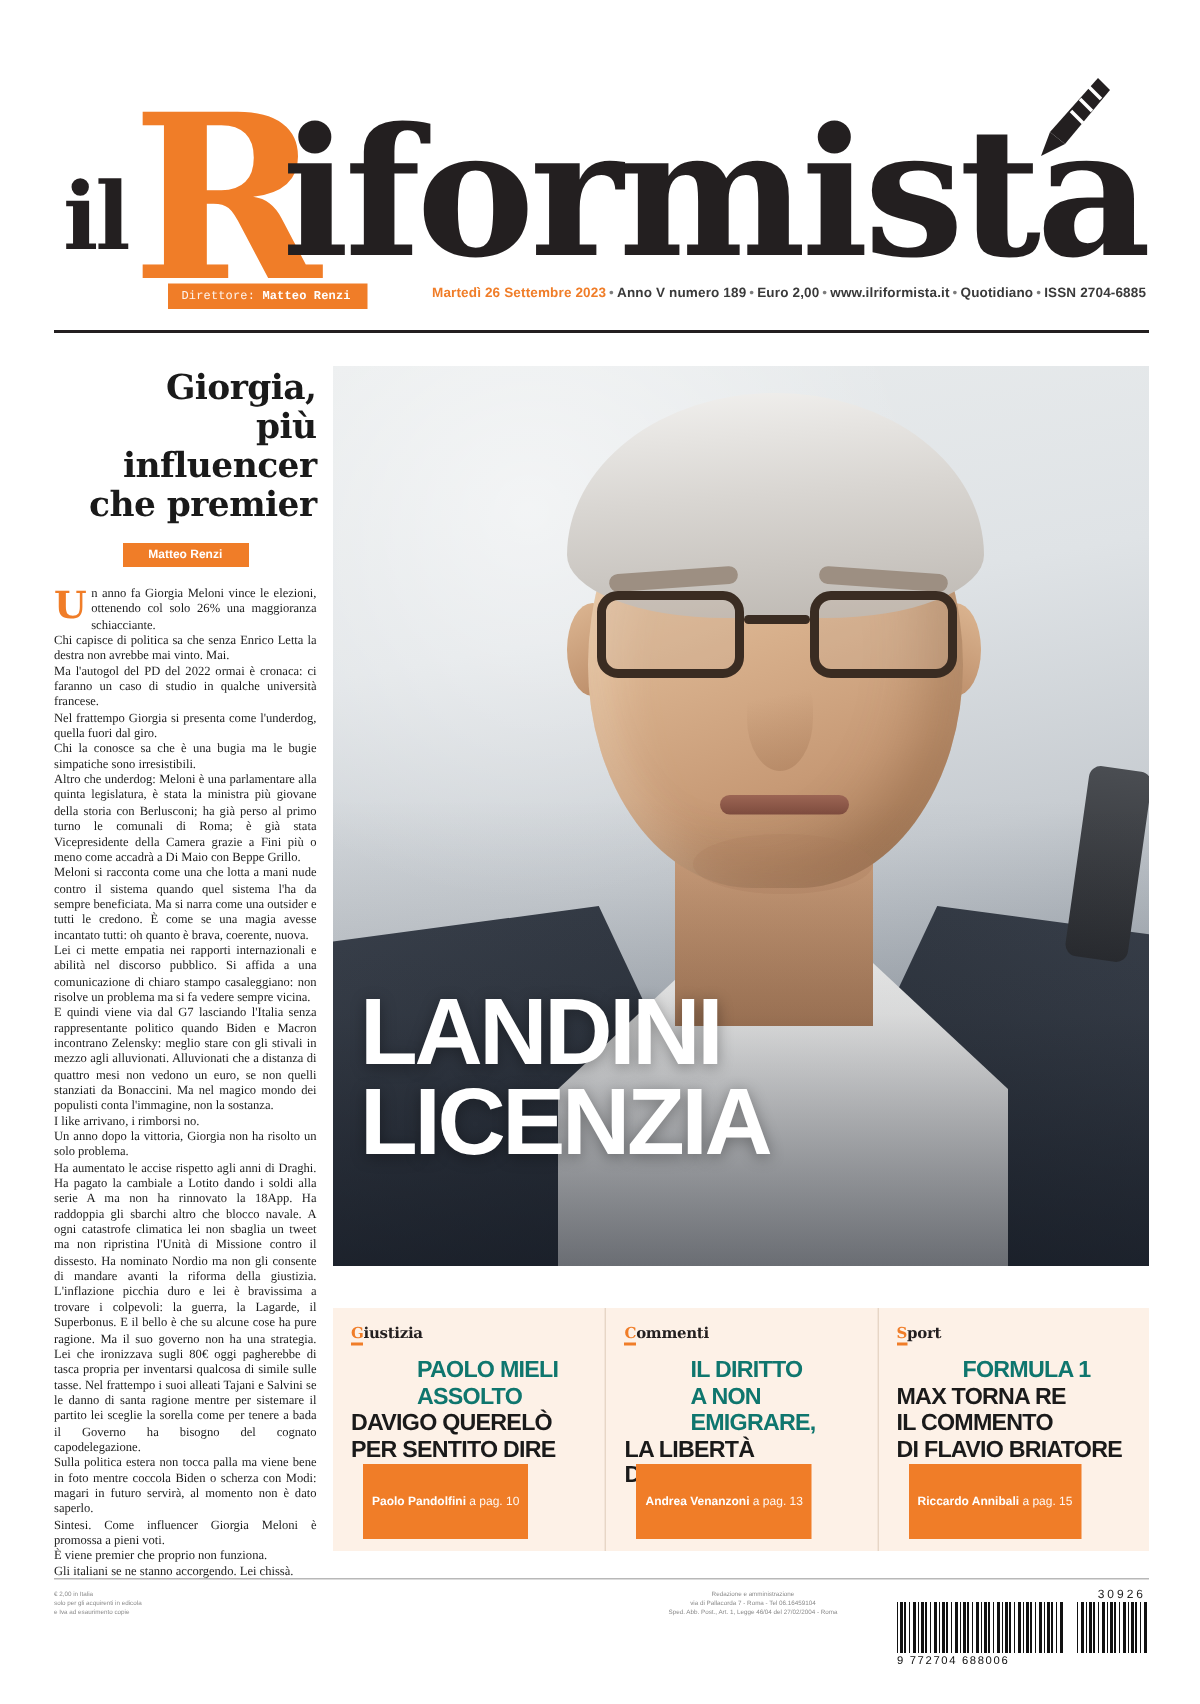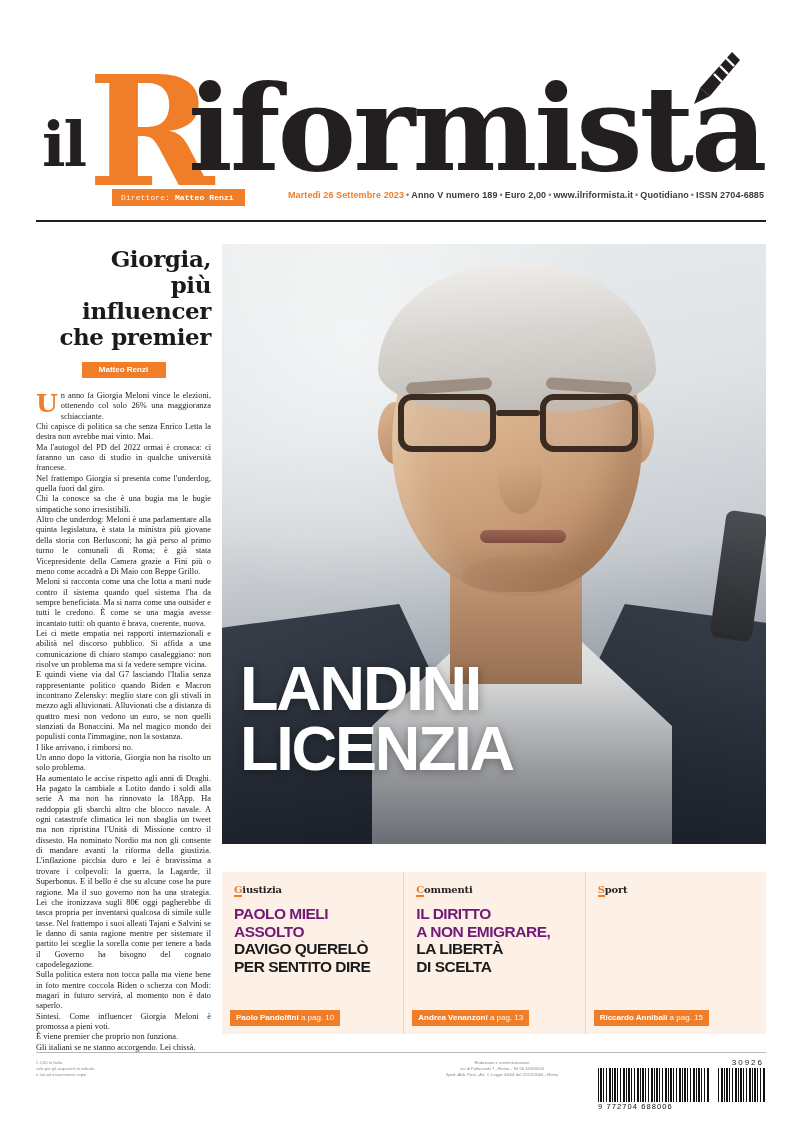--- a/index.html
+++ b/index.html
@@ -321,33 +321,33 @@
     padding-bottom: 0px;
   }
   .teaser-head {
     font-family: "Liberation Sans", sans-serif;
     font-weight: 700;
     font-size: 15.5px;
     line-height: 17.5px;
     letter-spacing: -0.5px;
     margin: 0;
   }
-  .teaser-head .hl-orange { color: #701a75; display: block; }
+  .teaser-head .hl-orange { color: #0f766e; display: block; margin-left: 44px; }
   .teaser-head .hl-dark { color: #1a1a1a; display: block; }
   .teaser-credit {
     position: absolute;
-    left: 8px;
+    left: 20px;
     bottom: 8px;
     background: #f07d28;
     color: #ffffff;
     font-family: "Liberation Sans", sans-serif;
     font-size: 8px;
     font-weight: 700;
     line-height: 10px;
-    padding: 3px 6px;
+    padding: 20px 6px;
     white-space: nowrap;
   }
   .teaser-credit .cred-page { font-weight: 400; opacity: .95; }
 
   
   .rule-bottom {
     position: absolute;
     left: 36px;
     top: 1052px;
     width: 730px;
@@ -518,20 +518,26 @@
         <div class="teaser-head">
           <span class="hl-orange">IL DIRITTO</span>
           <span class="hl-orange">A NON EMIGRARE,</span>
           <span class="hl-dark">LA LIBERTÀ</span>
           <span class="hl-dark">DI SCELTA</span>
         </div>
         <div class="teaser-credit"><span>Andrea Venanzoni </span><span class="cred-page">a pag. 13</span></div>
       </div>
       <div class="teaser">
         <div class="teaser-kicker"><span class="drop">S</span>port</div>
+        <div class="teaser-head">
+          <span class="hl-orange">FORMULA 1</span>
+          <span class="hl-dark">MAX TORNA RE</span>
+          <span class="hl-dark">IL COMMENTO</span>
+          <span class="hl-dark">DI FLAVIO BRIATORE</span>
+        </div>
         <div class="teaser-credit"><span>Riccardo Annibali </span><span class="cred-page">a pag. 15</span></div>
       </div>
     </div>
 
   <div class="rule-bottom"></div>
   <div class="colophon-left">
       <div>€ 2,00 in Italia</div>
       <div>solo per gli acquirenti in edicola</div>
       <div>e Iva ad esaurimento copie</div>
     </div>

